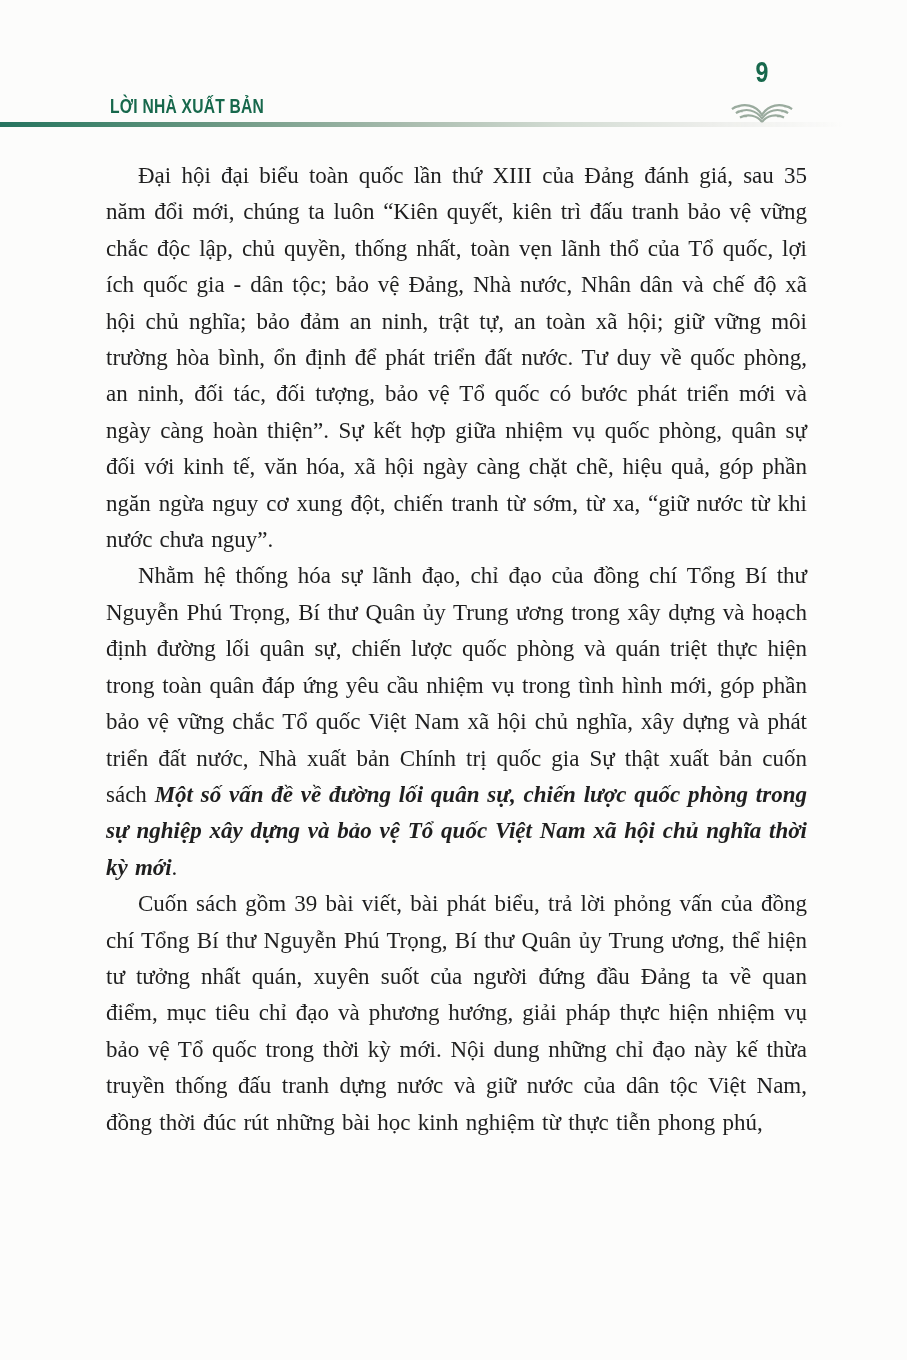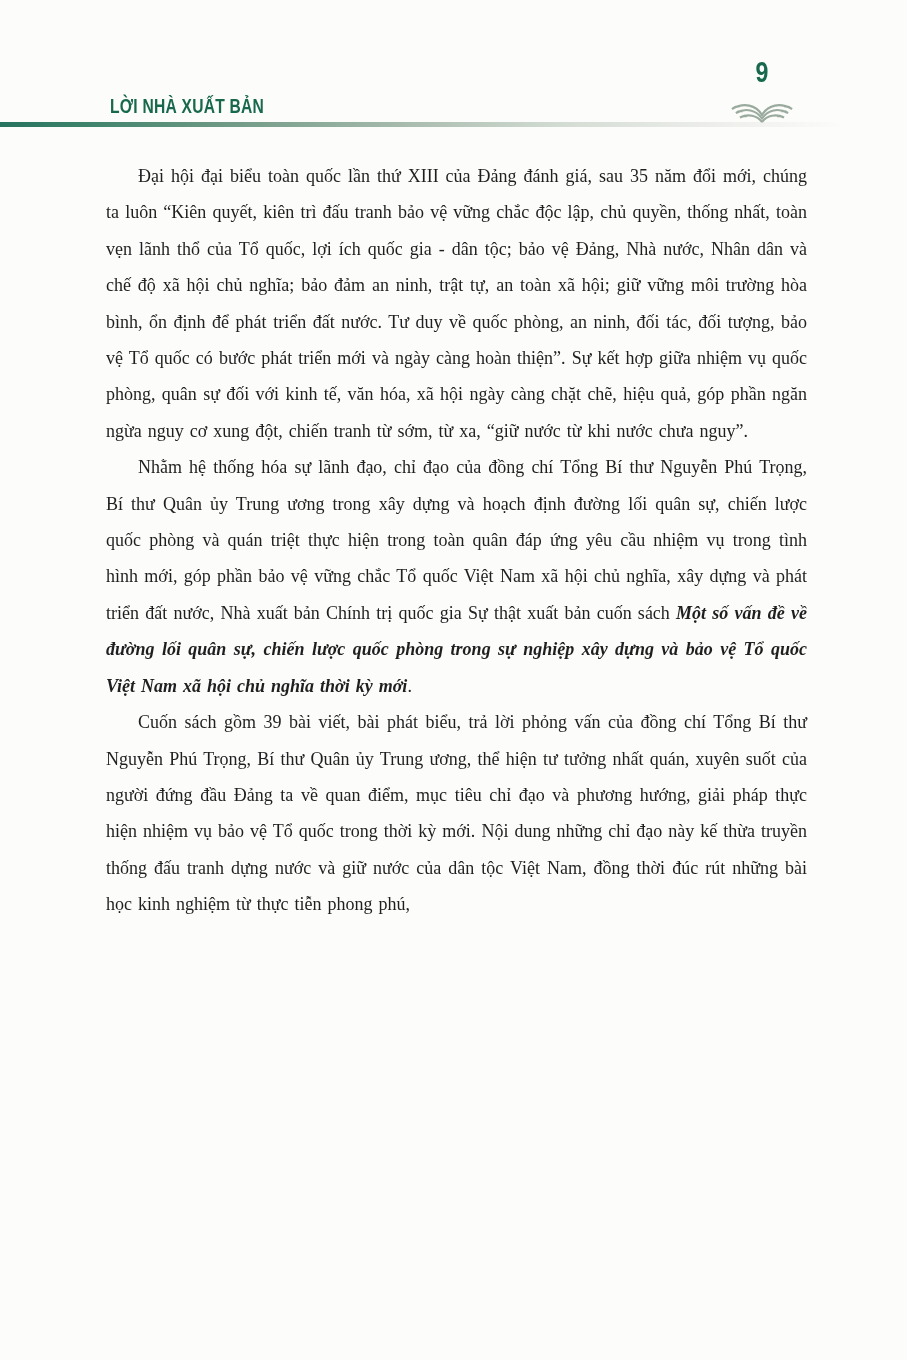--- a/index.html
+++ b/index.html
@@ -61,21 +61,21 @@
       #d3dcd3 62%, #ecedea 78%, rgba(250,250,248,0) 93%);
     filter: blur(0.4px);
   }
 
   
   .body-text {
     position: absolute;
     left: 106px;
     top: 158px;
     width: 701px;
-    font-size: 18px;
+    font-size: 23px;
     line-height: 36.4px;
     text-align: justify;
     word-spacing: 1.5px;
   }
   .body-text p {
     margin: 0;
     text-indent: 32px;
   }
   .book-title {
     font-weight: bold;

